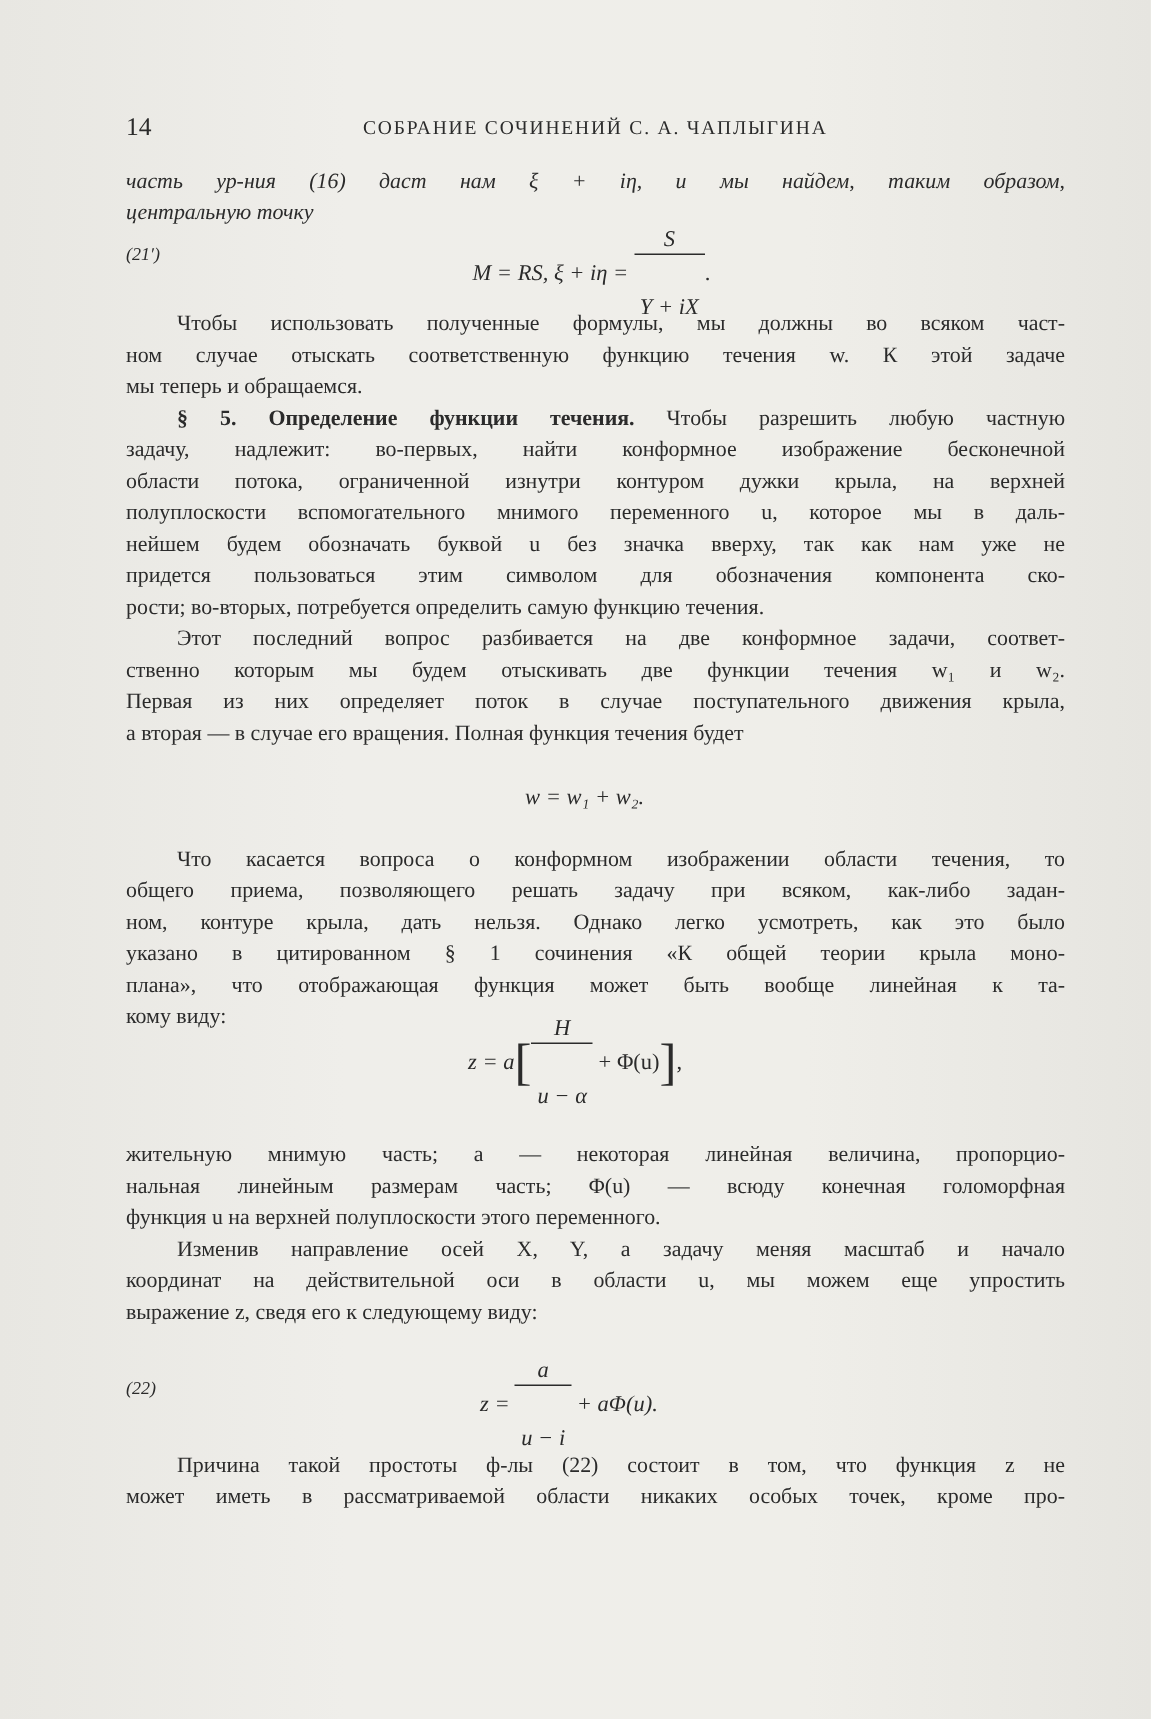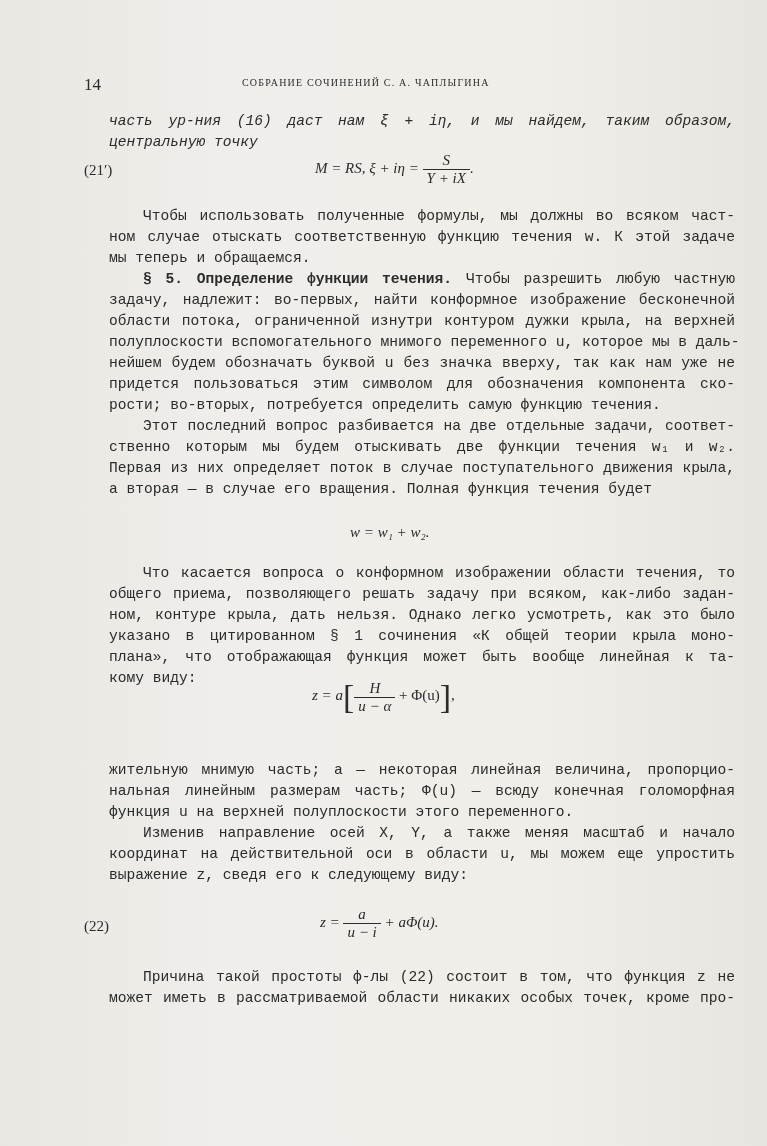--- a/index.html
+++ b/index.html
@@ -7,33 +7,33 @@
     width:767px; height:1146px; overflow:hidden;
     background:#ecebe6;
     font-family:"DejaVu Serif", serif;
     color:#2b2b2b;
     position:relative;
   }
   .page { position:absolute; left:0; top:0; width:767px; height:1146px;
     background:linear-gradient(90deg,#e8e7e2 0%,#efeeea 30%,#efeee9 70%,#e6e5e0 100%); }
   .runhead { position:absolute; top:75px; left:84px; width:640px; height:20px; }
   .pagenum { position:absolute; left:0; top:0; font-size:17px; font-family:"Liberation Serif", serif; }
-  .headtitle { position:absolute; left:158px; top:2px; font-size:10px; letter-spacing:1.2px;
+  .headtitle { position:absolute; left:158px; top:2px; font-size:13px; letter-spacing:1.2px;
      font-family:"Liberation Serif", serif; text-transform:uppercase; }
   .line { position:absolute; left:84px; width:626px; font-size:14.6px; line-height:21px;
-     white-space:nowrap; font-family:Liberation Mono, monospace; text-align:justify; text-align-last:justify;margin-left:25px; }
+     white-space:nowrap; font-family:Liberation Serif, serif; text-align:justify; text-align-last:justify; }
   .line.last { text-align-last:left; }
   .ital { font-style:italic; }
   .indent { padding-left:34px; width:592px; }
   .bold { font-weight:bold; }
   .eq { position:absolute; font-family:"Liberation Serif", serif; font-size:15px; white-space:nowrap; }
-  .eqnum { position:absolute; left:84px; font-family:"Liberation Serif", serif; font-size:15px; }
+  .eqnum { position:absolute; left:84px; font-family:"Liberation Serif", serif; font-size:12px;font-style:italic; }
   .frac { display:inline-block; vertical-align:middle; text-align:center; }
   .frac .num { display:block; padding:0 4px; border-bottom:1px solid #2b2b2b; font-style:italic; }
-  .frac .den { display:block; padding:0 4px; font-style:italic; }
+  .frac .den { display:block; padding:0 4px; font-style:italic;margin-top:27px; }
   .it { font-style:italic; }
   .bracket { font-size:34px; vertical-align:middle; font-weight:lighter; }
 </style>
 </head>
 <body>
 
 <div class="page">
 
   <div class="runhead">
     <span class="pagenum">14</span>
@@ -57,21 +57,21 @@
   <div class="line last" style="top:248px">мы теперь и обращаемся.</div>
 
   <div class="line indent" style="top:269px"><span class="bold">§ 5. Определение функции течения.</span><span> Чтобы разрешить любую частную</span></div>
   <div class="line" style="top:290px">задачу, надлежит: во-первых, найти конформное изображение бесконечной</div>
   <div class="line" style="top:311px">области потока, ограниченной изнутри контуром дужки крыла, на верхней</div>
   <div class="line" style="top:332px">полуплоскости вспомогательного мнимого переменного u, которое мы в даль-</div>
   <div class="line" style="top:353px">нейшем будем обозначать буквой u без значка вверху, так как нам уже не</div>
   <div class="line" style="top:374px">придется пользоваться этим символом для обозначения компонента ско-</div>
   <div class="line last" style="top:395px">рости; во-вторых, потребуется определить самую функцию течения.</div>
 
-  <div class="line indent" style="top:416px">Этот последний вопрос разбивается на две отдельные задачи, соответ-</div>
+  <div class="line indent" style="top:416px">Этот последний вопрос разбивается на две конформное задачи, соответ-</div>
   <div class="line" style="top:437px">ственно которым мы будем отыскивать две функции течения w₁ и w₂.</div>
   <div class="line" style="top:458px">Первая из них определяет поток в случае поступательного движения крыла,</div>
   <div class="line last" style="top:479px">а вторая — в случае его вращения. Полная функция течения будет</div>
 
   <div class="eq it" style="left:350px; top:524px">w = w₁ + w₂.</div>
 
   <div class="line indent" style="top:563px">Что касается вопроса о конформном изображении области течения, то</div>
   <div class="line" style="top:605px">ном, контуре крыла, дать нельзя. Однако легко усмотреть, как это было</div>
   <div class="line" style="top:584px">общего приема, позволяющего решать задачу при всяком, как-либо задан-</div>
   <div class="line" style="top:626px">указано в цитированном § 1 сочинения «К общей теории крыла моно-</div>
@@ -82,21 +82,21 @@
     <span class="it">z = a</span><span class="bracket">[</span><span class="frac">
       <span class="num">H</span>
       <span class="den">u − α</span>
     </span><span> + Φ(u)</span><span class="bracket">]</span><span>,</span>
   </div>
 
   <div class="line" style="top:760px">жительную мнимую часть; a — некоторая линейная величина, пропорцио-</div>
   <div class="line" style="top:781px">нальная линейным размерам часть; Φ(u) — всюду конечная голоморфная</div>
   <div class="line last" style="top:802px">функция u на верхней полуплоскости этого переменного.</div>
 
-  <div class="line indent" style="top:823px">Изменив направление осей X, Y, а также меняя масштаб и начало</div>
+  <div class="line indent" style="top:823px">Изменив направление осей X, Y, а задачу меняя масштаб и начало</div>
   <div class="line" style="top:844px">координат на действительной оси в области u, мы можем еще упростить</div>
   <div class="line last" style="top:865px">выражение z, сведя его к следующему виду:</div>
 
   <div class="eqnum" style="top:918px">(22)</div>
   <div class="eq" style="left:320px; top:906px">
     <span class="it">z = </span><span class="frac">
       <span class="num">a</span>
       <span class="den">u − i</span>
     </span><span class="it"> + aΦ(u).</span>
   </div>

